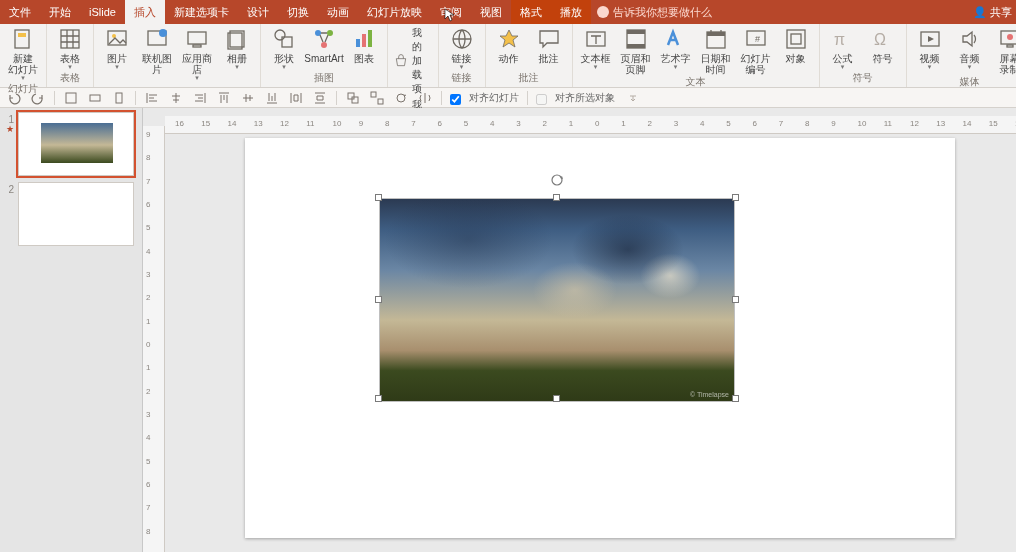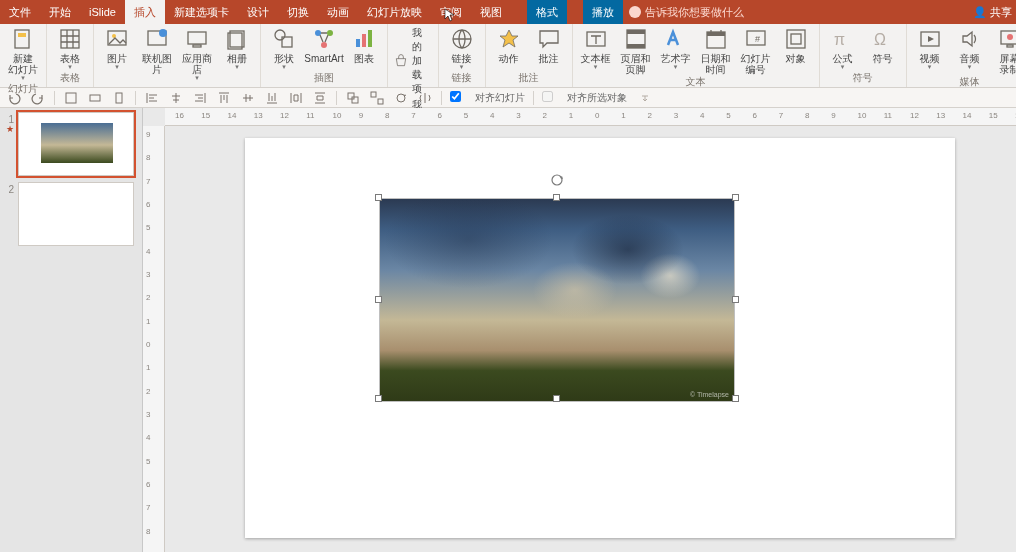--- a/index.html
+++ b/index.html
@@ -1,21 +1,21 @@
 <!DOCTYPE html>
 <html><head>
 <meta charset="utf-8">
 <style>
   * { margin:0; padding:0; box-sizing:border-box; font-family:"Microsoft YaHei","Segoe UI",sans-serif; }
   body { width:1016px; height:552px; background:#e9e9e9; overflow:hidden; font-size:11px; color:#444; }
   
   .tabs { height:24px; background:#b7472a; display:flex; align-items:stretch; color:#fff; position:relative; }
   .tab { padding:0 9px; line-height:24px; font-size:11px; cursor:pointer; }
   .tab.active { background:#f3f2f1; color:#b7472a; }
-  .tab.context { background:#0369a1;margin-left:16px; }
+  .tab.context { background:#c2410c; }
   .tabs .help { margin-left:6px; display:flex; align-items:center; gap:4px; color:#fbd7ce; font-size:11px; }
   .tabs .bulb { width:12px;height:12px;border-radius:50%;background:#fbd7ce; display:inline-block;}
   .tabs .share { position:absolute; right:4px; top:0; line-height:24px; font-size:11px; }
   .tabs .cursor { position:absolute; left:444px; top:8px; width:12px; height:14px; pointer-events:none;}
   .tabs .cursor svg{width:12px;height:14px;}
   
   .ribbon { height:64px; background:#f3f2f1; border-bottom:1px solid #d5d1cc; display:flex; }
   .group { border-right:1px solid #e0dcd6; padding:2px 6px 0 6px; display:flex; flex-direction:column; justify-content:space-between;}
   .group-items { display:flex; gap:6px; align-items:flex-start; }
   .big { display:flex; flex-direction:column; align-items:center; width:34px; gap:1px; cursor:pointer;}
@@ -24,33 +24,33 @@
   .big .dd{ font-size:7px; color:#777; margin-top:-2px;}
   .group-label{ font-size:10px; color:#7a736c; text-align:center; padding-bottom:2px;}
   .mini-stack{ display:flex; flex-direction:column; gap:2px;}
   .mini { display:flex; align-items:center; gap:4px; font-size:10px; color:#444; cursor:pointer; line-height:14px;}
   .mini .ic{ width:14px;height:14px; display:inline-flex;align-items:center;justify-content:center;}
   .faded{ color:#b5ada5; }
   
   .qat{ height:20px; background:#f7f5f3; border-bottom:1px solid #d5d1cc; display:flex; align-items:center; gap:8px; padding:0 6px;}
   .qat .qbtn{ width:16px;height:16px;display:flex;align-items:center;justify-content:center;cursor:pointer;}
   .qat .sep{ width:1px;height:14px;background:#d5d1cc;}
-  .qat .chk{ display:flex; align-items:flex-start; gap:14px; font-size:10px; color:#666;}
+  .qat .chk{ display:flex; align-items:flex-end; gap:8px; font-size:10px; color:#666;}
   .qat .chk input{ width:11px;height:11px;}
   
   .work{ display:flex; height:444px; }
   .thumbs{ width:143px; background:#e5e5e5; border-right:1px solid #c8c8c8; padding:4px 6px; overflow:hidden;}
   .thumb-row{ display:flex; align-items:flex-start; gap:4px; margin-bottom:6px;}
   .thumb-num{ font-size:10px; color:#8b8680; width:8px; text-align:right; padding-top:2px;}
   .thumb-star{ font-size:9px;color:#b7472a; line-height:8px; padding-left:0;}
   .thumb{ width:116px; height:64px; background:#fff; border:1px solid #cfcac4; position:relative;}
   .thumb.sel{ outline:2px solid #d35230; outline-offset:0;}
   .thumb .mini-img{ position:absolute; left:22px; top:10px; width:72px; height:40px; background:linear-gradient(to bottom,#4a6e94 0%,#c4b896 55%,#3b4a1f 100%);}
   .rulers-wrap{ flex:1; position:relative; background:#e9e9e9;}
-  .ruler-h{ position:absolute; left:22px; right:0; top:0; height:18px; background:#f5f5f5; border-bottom:1px solid #cfcac4; font-size:8px; color:#8b8680; overflow:hidden;}
+  .ruler-h{ position:absolute; left:22px; right:0; top:8px; height:18px; background:#f5f5f5; border-bottom:1px solid #cfcac4; font-size:8px; color:#8b8680; overflow:hidden;}
   .ruler-h .ticks{ position:relative; height:100%;}
   .ruler-h .tick{ position:absolute; top:3px; font-size:8px;}
   .ruler-v{ position:absolute; left:0; top:18px; bottom:0; width:22px; background:#f5f5f5; border-right:1px solid #cfcac4;}
   .ruler-v .vtick{ position:absolute; left:3px; font-size:8px; color:#8b8680;}
   .canvas-area{ position:absolute; left:22px; top:18px; right:0; bottom:0; overflow:hidden;}
   .slide{ position:absolute; left:80px; top:12px; width:710px; height:400px; background:#fff; box-shadow:0 1px 3px rgba(0,0,0,0.3);}
   
   .vid-obj{ position:absolute; left:134px; top:60px; width:356px; height:236px;}
   .vid-img{ width:356px; height:204px; background:
      linear-gradient(to bottom, #2b3a52 0%, #3e5d82 15%, #6a86a4 35%, #c4b896 60%, #a88f6e 75%, #3b4a1f 85%, #2f3a17 100%);

